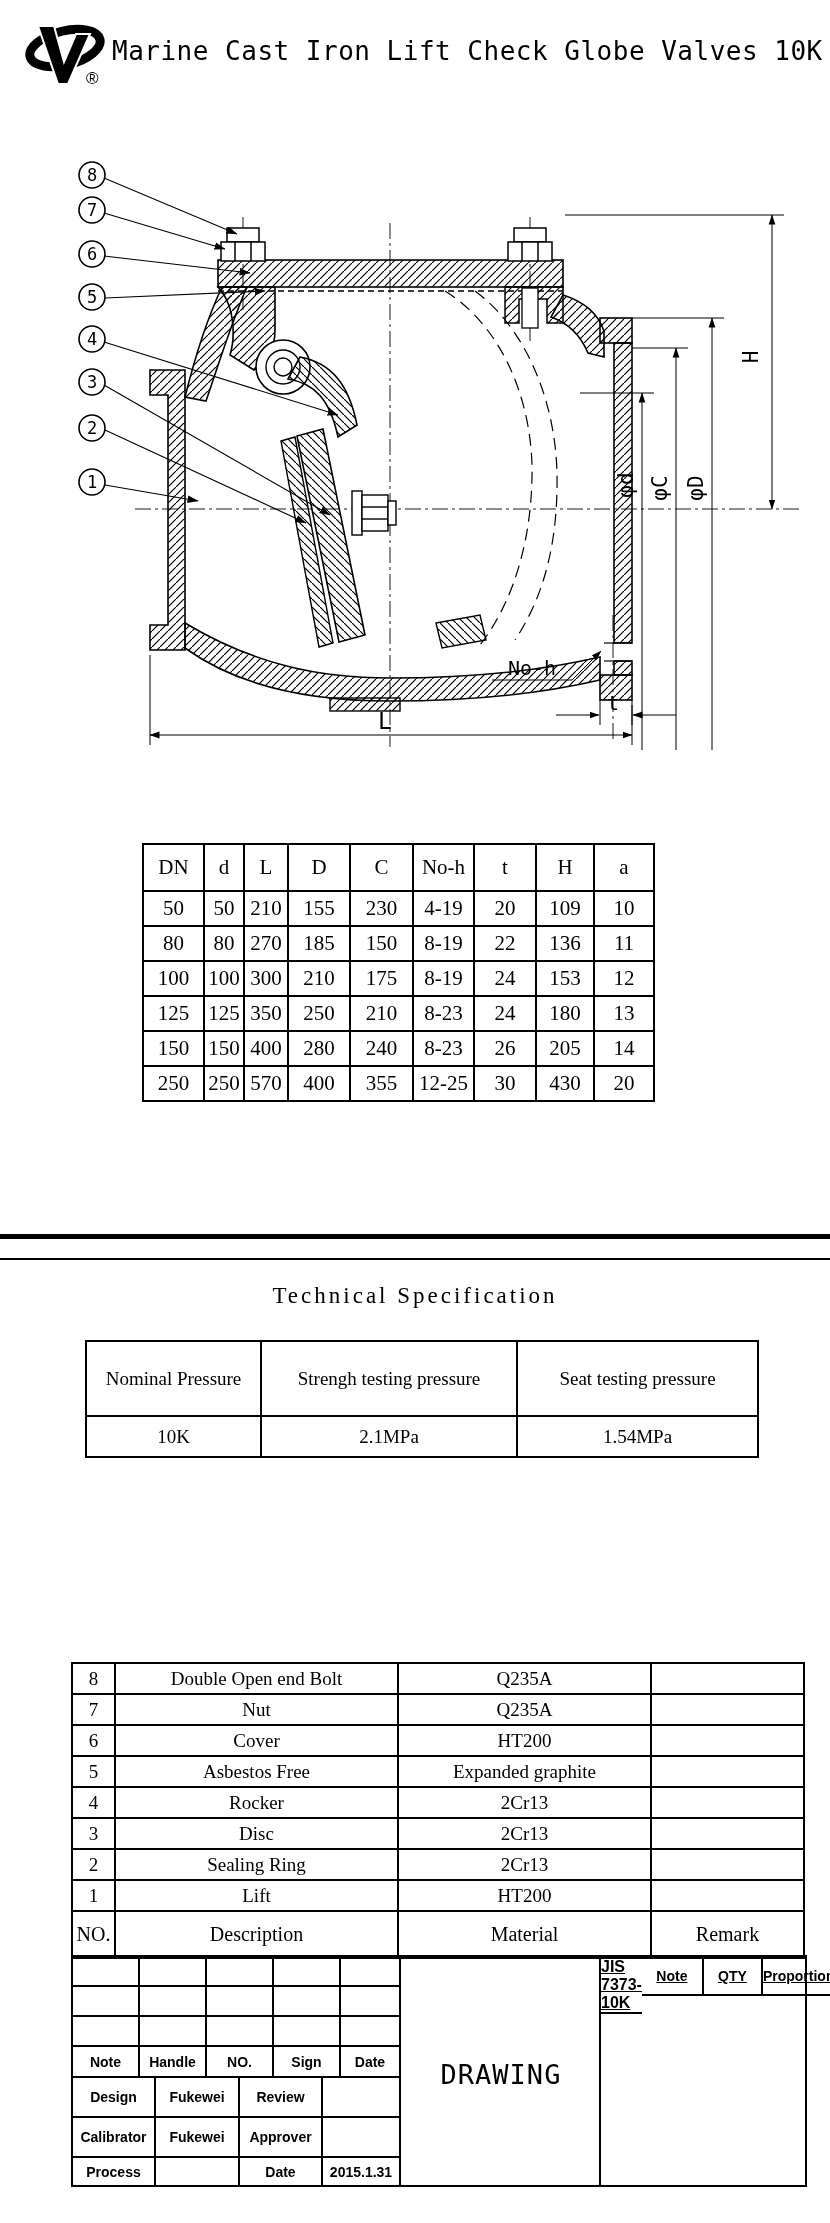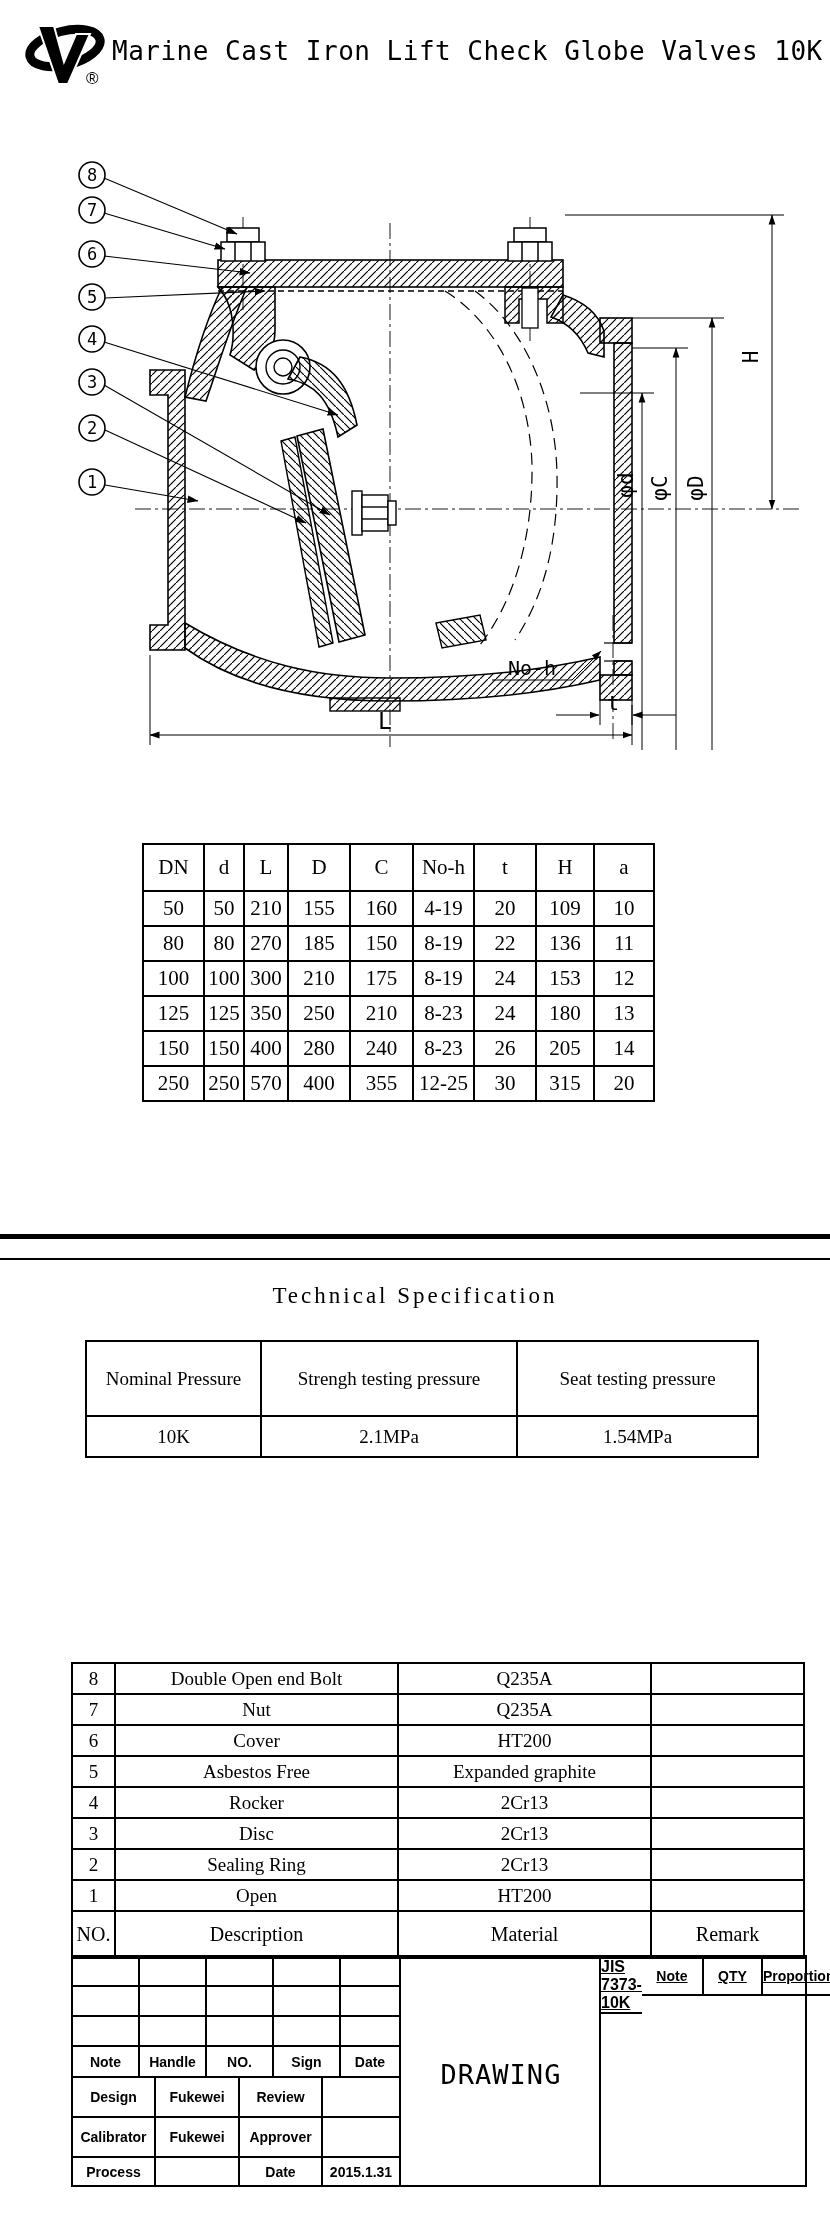--- a/index.html
+++ b/index.html
@@ -259,21 +259,21 @@
           <th>H</th>
           <th>a</th>
         </tr>
     </thead>
     <tbody>
         <tr>
           <td>50</td>
           <td>50</td>
           <td>210</td>
           <td>155</td>
-          <td>160</td>
+          <td>230</td>
           <td>4-19</td>
           <td>20</td>
           <td>109</td>
           <td>10</td>
         </tr>
         <tr>
           <td>80</td>
           <td>80</td>
           <td>270</td>
           <td>185</td>
@@ -317,21 +317,21 @@
           <td>14</td>
         </tr>
         <tr>
           <td>250</td>
           <td>250</td>
           <td>570</td>
           <td>400</td>
           <td>355</td>
           <td>12-25</td>
           <td>30</td>
-          <td>315</td>
+          <td>430</td>
           <td>20</td>
         </tr>
       </tbody>
   </table>
 
   <div class="rule-thick"></div>
   <div class="rule-thin"></div>
 
   <div class="spec-title">Technical Specification</div>
   <table class="spec-table">
@@ -401,21 +401,21 @@
           <td></td>
         </tr>
         <tr>
           <td>2</td>
           <td>Sealing Ring</td>
           <td>2Cr13</td>
           <td></td>
         </tr>
         <tr>
           <td>1</td>
-          <td>Open</td>
+          <td>Lift</td>
           <td>HT200</td>
           <td></td>
         </tr>
       </tbody>
     <tfoot>
       <tr>
         <th>NO.</th>
         <th>Description</th>
         <th>Material</th>
         <th>Remark</th>

